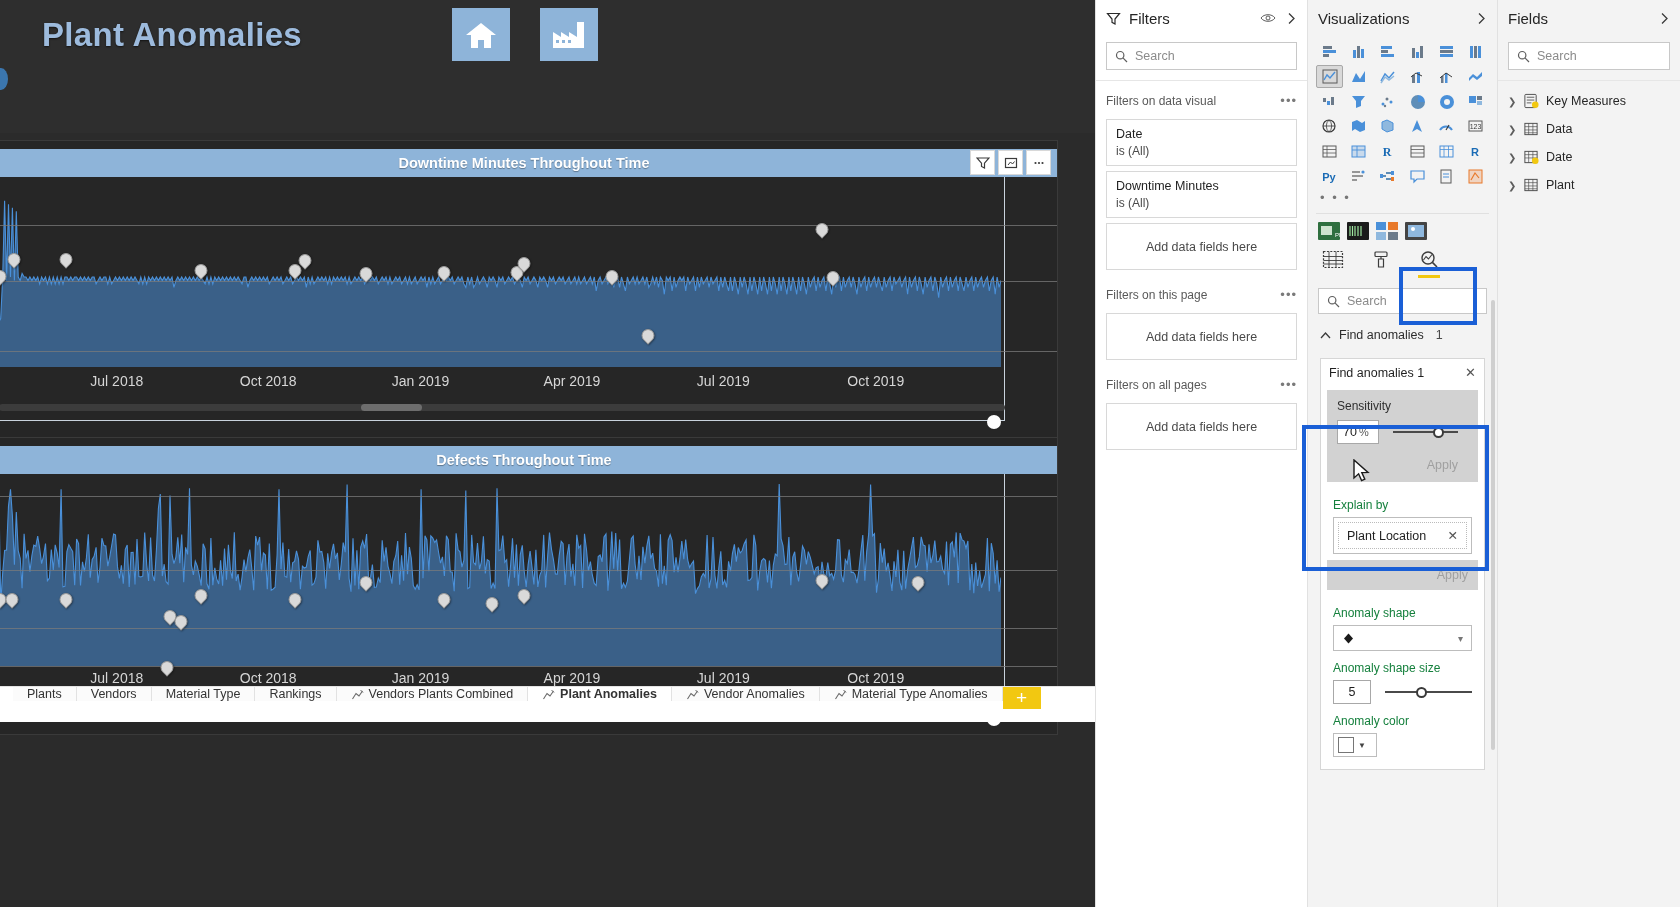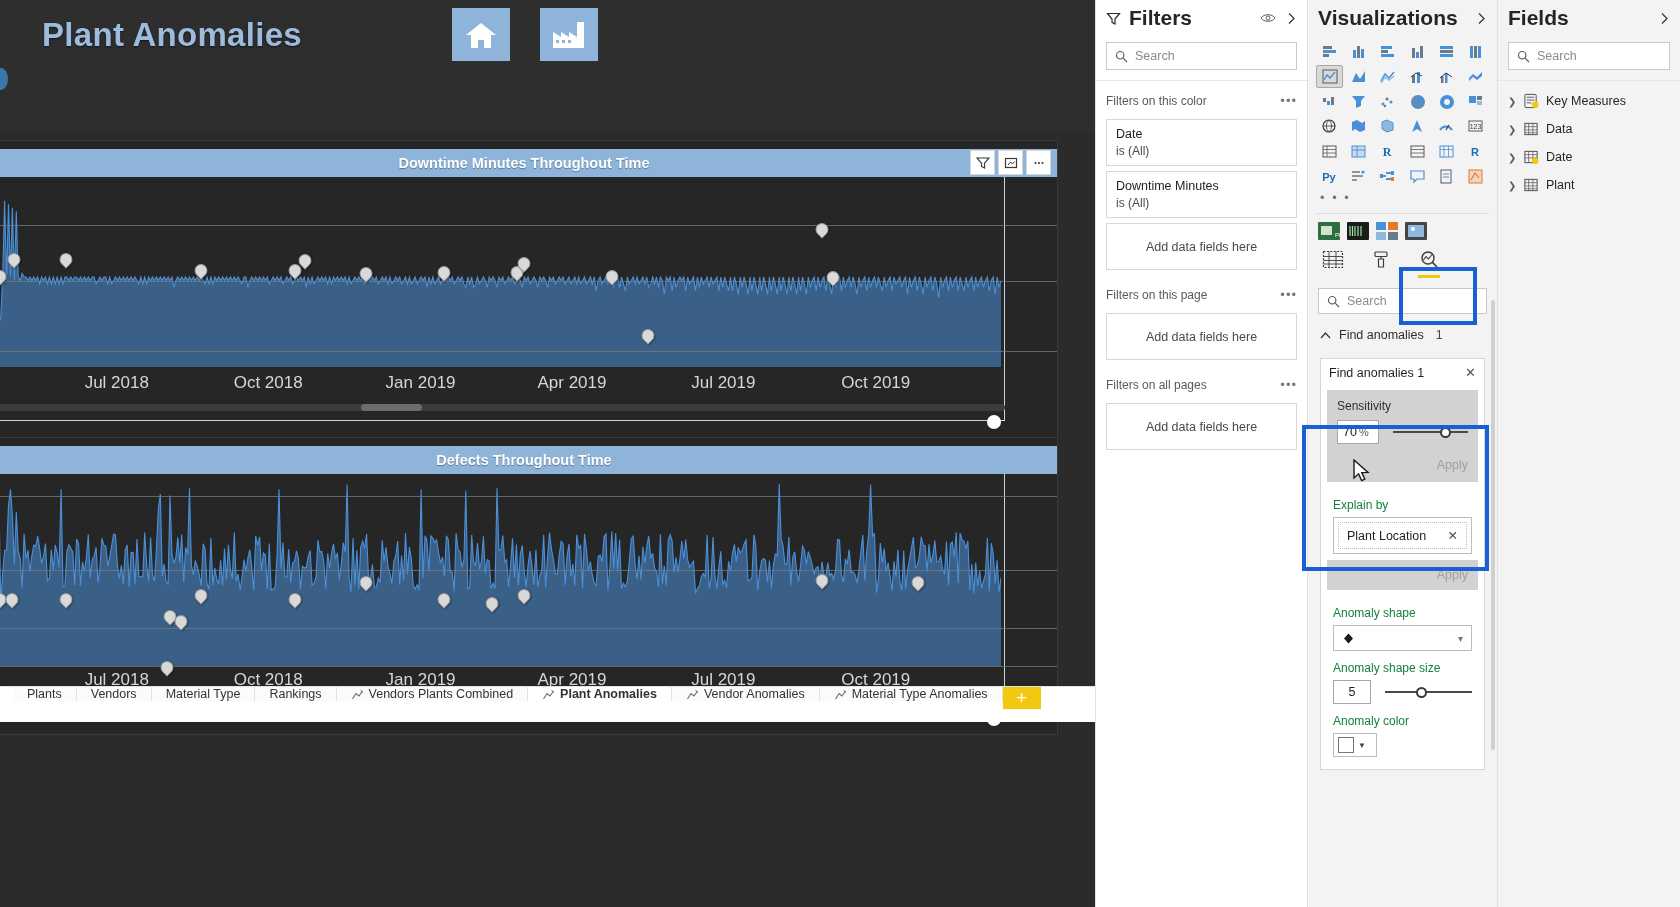--- a/index.html
+++ b/index.html
@@ -72,21 +72,21 @@
   .plot{
     position:absolute; left:0; right:0; top:42px; height:200px;
   }
   .gridline{
     position:absolute; left:0; right:0; height:1px; background:#7b7b7b; opacity:.75;
   }
   .axis-labels{
     position:absolute; left:0; right:0; top:232px; height:20px;
   }
   .axis-label{
-    position:absolute; font-size:17px; color:#d6d6d6; transform:translateX(-50%);
+    position:absolute; font-size:14px; color:#d6d6d6; transform:translateX(-50%);
     white-space:nowrap;
   }
   .scrollbar-track{
     position:absolute; left:8px; right:52px; bottom:26px; height:7px;
     background:#3c3c3c; border-radius:4px;
   }
   .scrollbar-thumb{
     position:absolute; left:36%; width:6%; top:0; height:7px;
     background:#6d6d6d; border-radius:4px;
   }
@@ -120,21 +120,21 @@
     justify-content:center; font-size:19px; color:#fff; cursor:pointer;
   }
   
   #filters-pane{
     position:absolute; left:1095px; top:0; width:212px; height:907px;
     background:#ffffff; border-left:1px solid #e1e1e1;
   }
   .pane-head{
     display:flex; align-items:center; height:36px; padding:0 10px; gap:8px;
   }
-  .pane-title{ font-size:21px; color:#252525; font-weight:bold; }
+  .pane-title{ font-size:15px; color:#252525; font-weight:normal; }
   .pane-head-actions{ margin-left:auto; display:flex; gap:10px; align-items:center; }
   .searchbox{
     margin:6px 10px 0 10px; height:28px; border:1px solid #c8c8c8; background:#fff;
     display:flex; align-items:center; gap:7px; padding:0 8px;
   }
   .searchbox span.ph{ font-size:12.5px; color:#8b8b8b; }
   .pane-divider{ height:1px; background:#e6e6e6; margin:10px 0 0 0; }
   .filter-group-head{
     display:flex; align-items:center; padding:12px 10px 6px 10px;
   }
@@ -190,21 +190,21 @@
   }
   .sec-count{ color:#4a4a4a; margin-left:4px; }
   .card-box{
     margin:10px 12px; border:1px solid #d6d6d6; background:#fff;
   }
   .card-title-row{
     display:flex; align-items:center; padding:6px 8px; font-size:12.5px; color:#1f1f1f;
   }
   .card-title-row .x{ margin-left:auto; color:#555; font-size:13px; cursor:pointer; }
   .subpanel{
-    background:#d2d2d2; margin:4px 6px 6px 6px; padding:9px 10px 10px 10px;
+    background:#d2d2d2; margin:4px 6px 6px 6px; padding:9px 20px 10px 10px;
   }
   .sp-label{ font-size:12px; color:#2f2f2f; margin-bottom:7px; }
   .num-input{
     width:42px; height:24px; border:1px solid #a8a8a8; background:#fff;
     display:flex; align-items:center; padding:0 5px; gap:2px;
   }
   .num-input .v{ font-size:12.5px; color:#1c1c1c; }
   .num-input .u{ font-size:11px; color:#5a5a5a; }
   .slider{ position:relative; flex:1; height:24px; display:flex; align-items:center; }
   .slider .track{ position:absolute; left:0; right:0; height:2px; background:#4a4a4a; }
@@ -460,21 +460,21 @@
   <div class="searchbox">
     <svg width="13" height="13" viewBox="0 0 13 13">
       <circle cx="5.2" cy="5.2" r="3.7" fill="none" stroke="#5e5e5e" stroke-width="1.2"></circle>
       <path d="M8.2 8.2 L12 12" stroke="#5e5e5e" stroke-width="1.2"></path>
     </svg>
     <span class="ph">Search</span>
   </div>
   <div class="pane-divider"></div>
   <div id="filter-groups">
       <div class="filter-group-head">
-        <span class="filter-group-title">Filters on this color</span>
+        <span class="filter-group-title">Filters on data visual</span>
         <span class="filter-group-dots">•••</span>
       </div>
       <div class="filter-card">
         <span class="f-name">Date</span>
         <span class="f-val">is (All)</span>
       </div>
       <div class="filter-card">
         <span class="f-name">Downtime Minutes</span>
         <span class="f-val">is (All)</span>
       </div>

